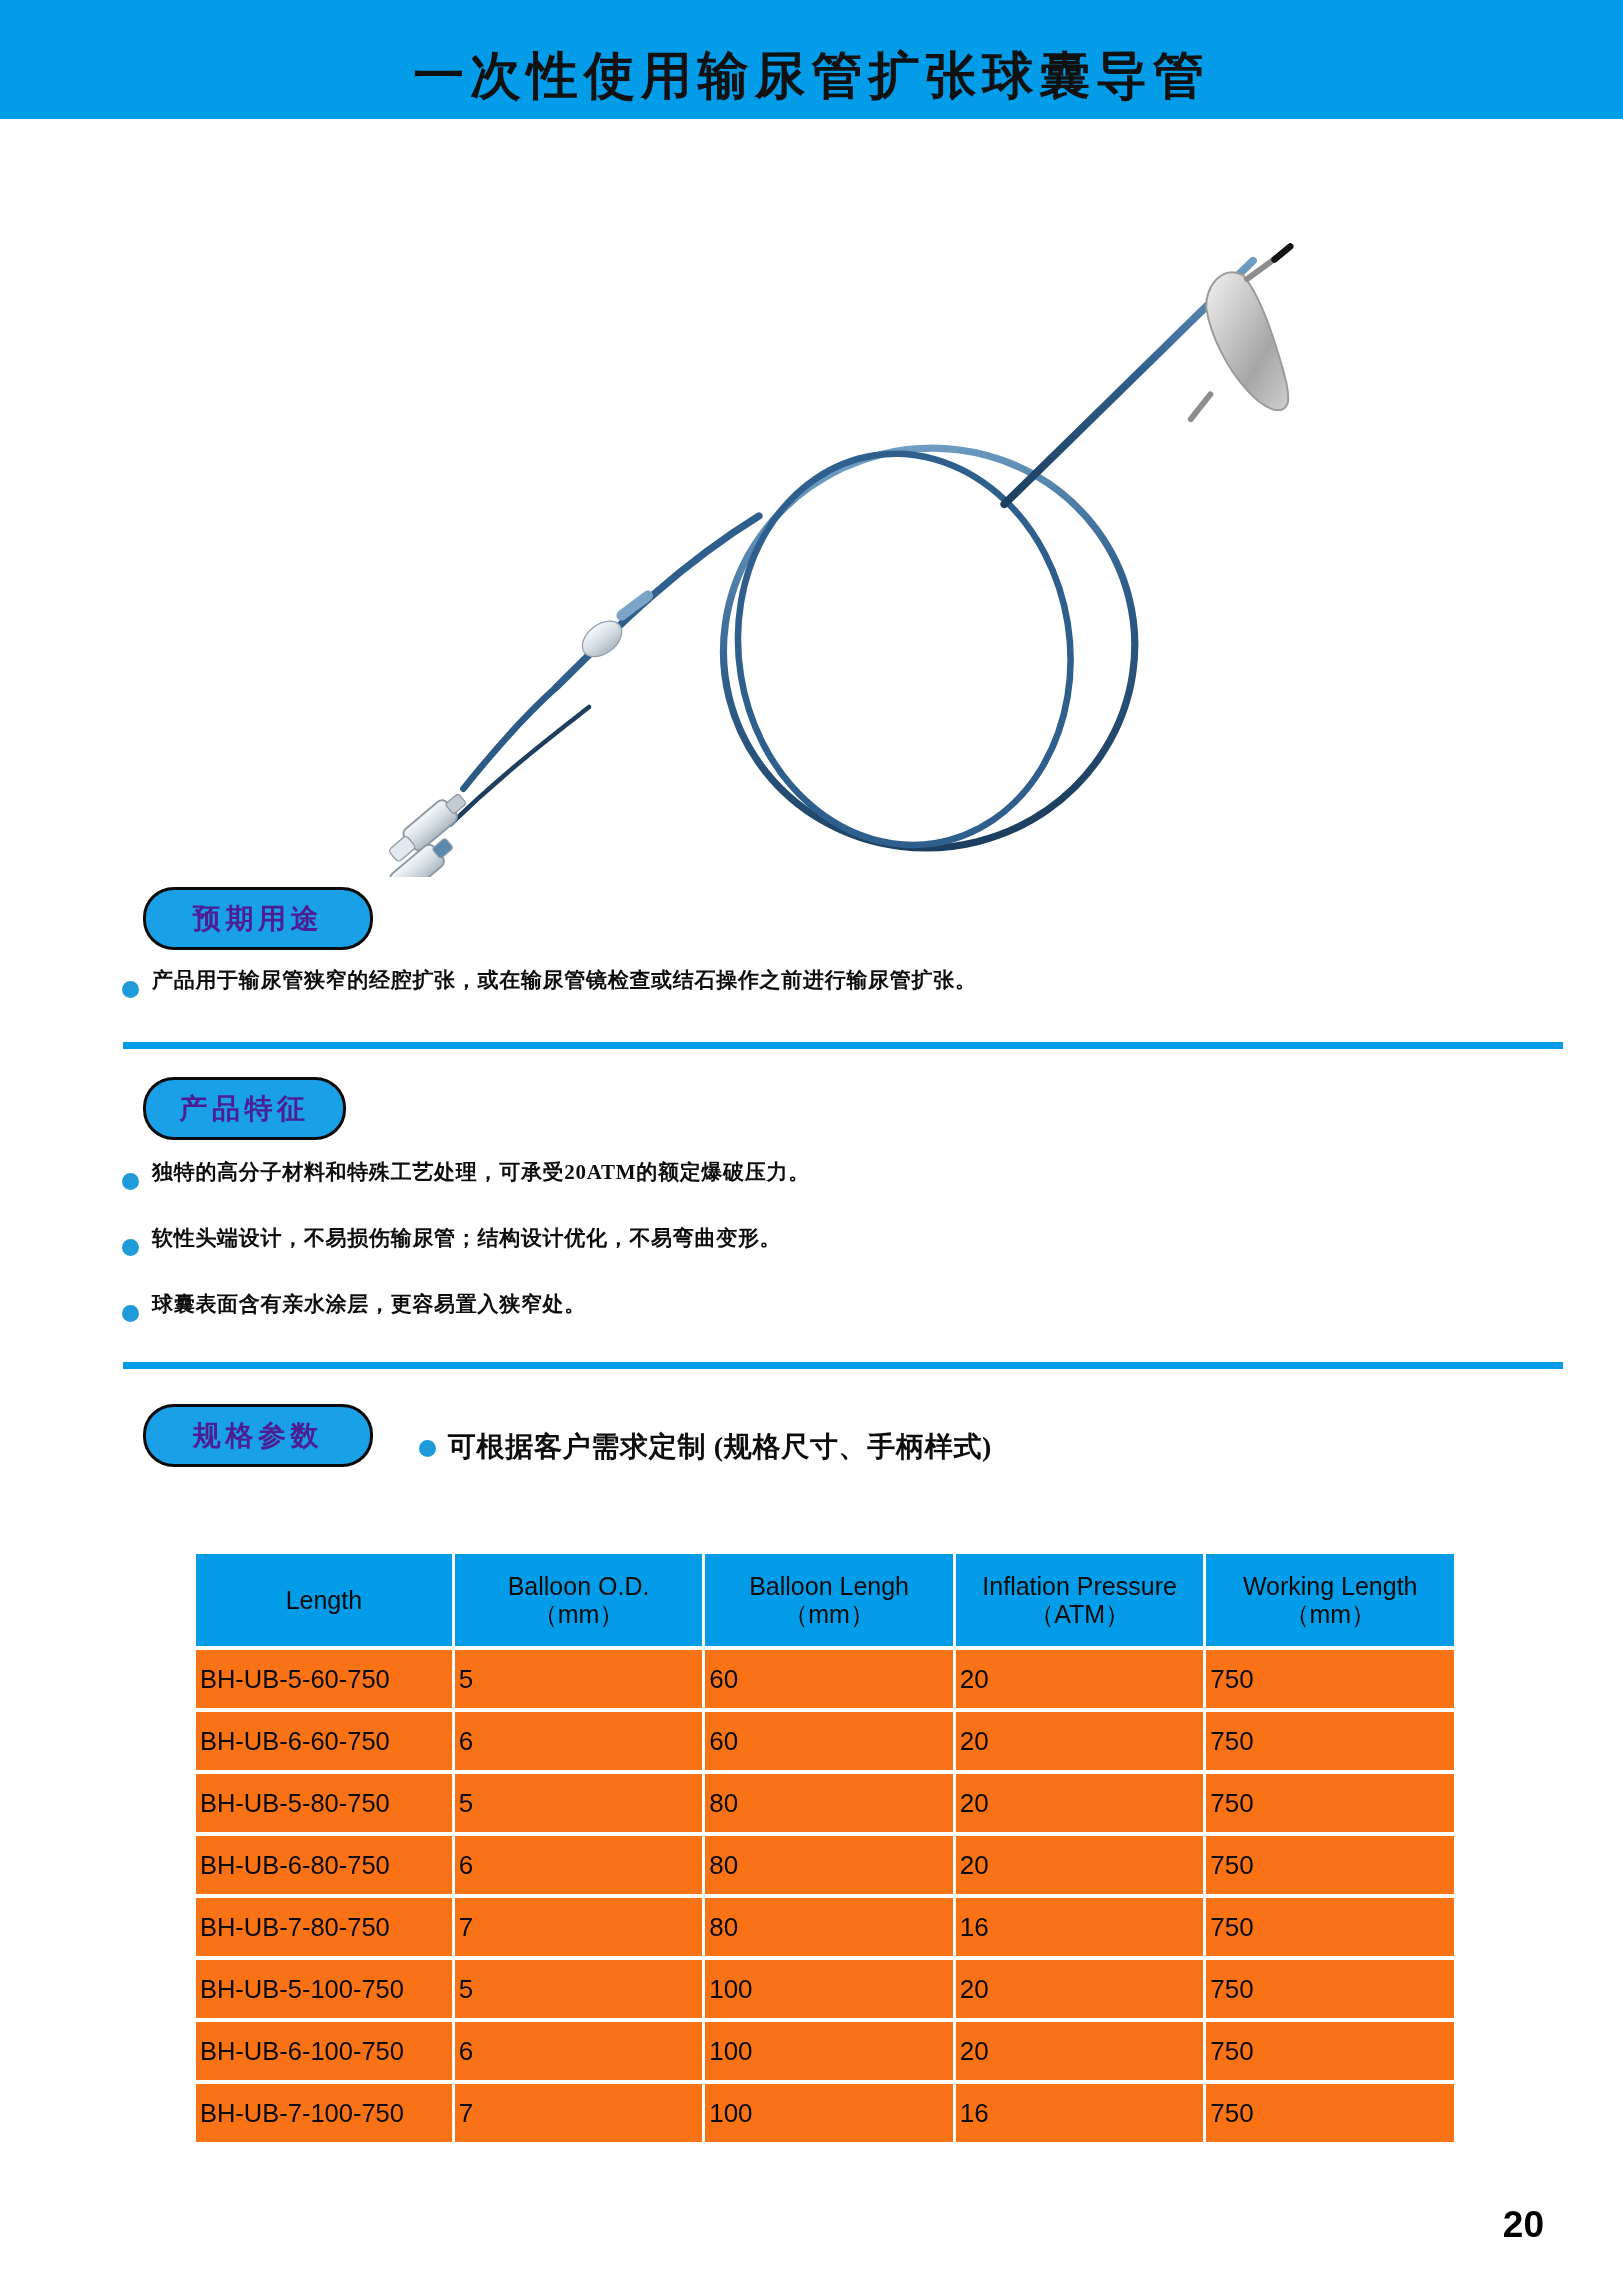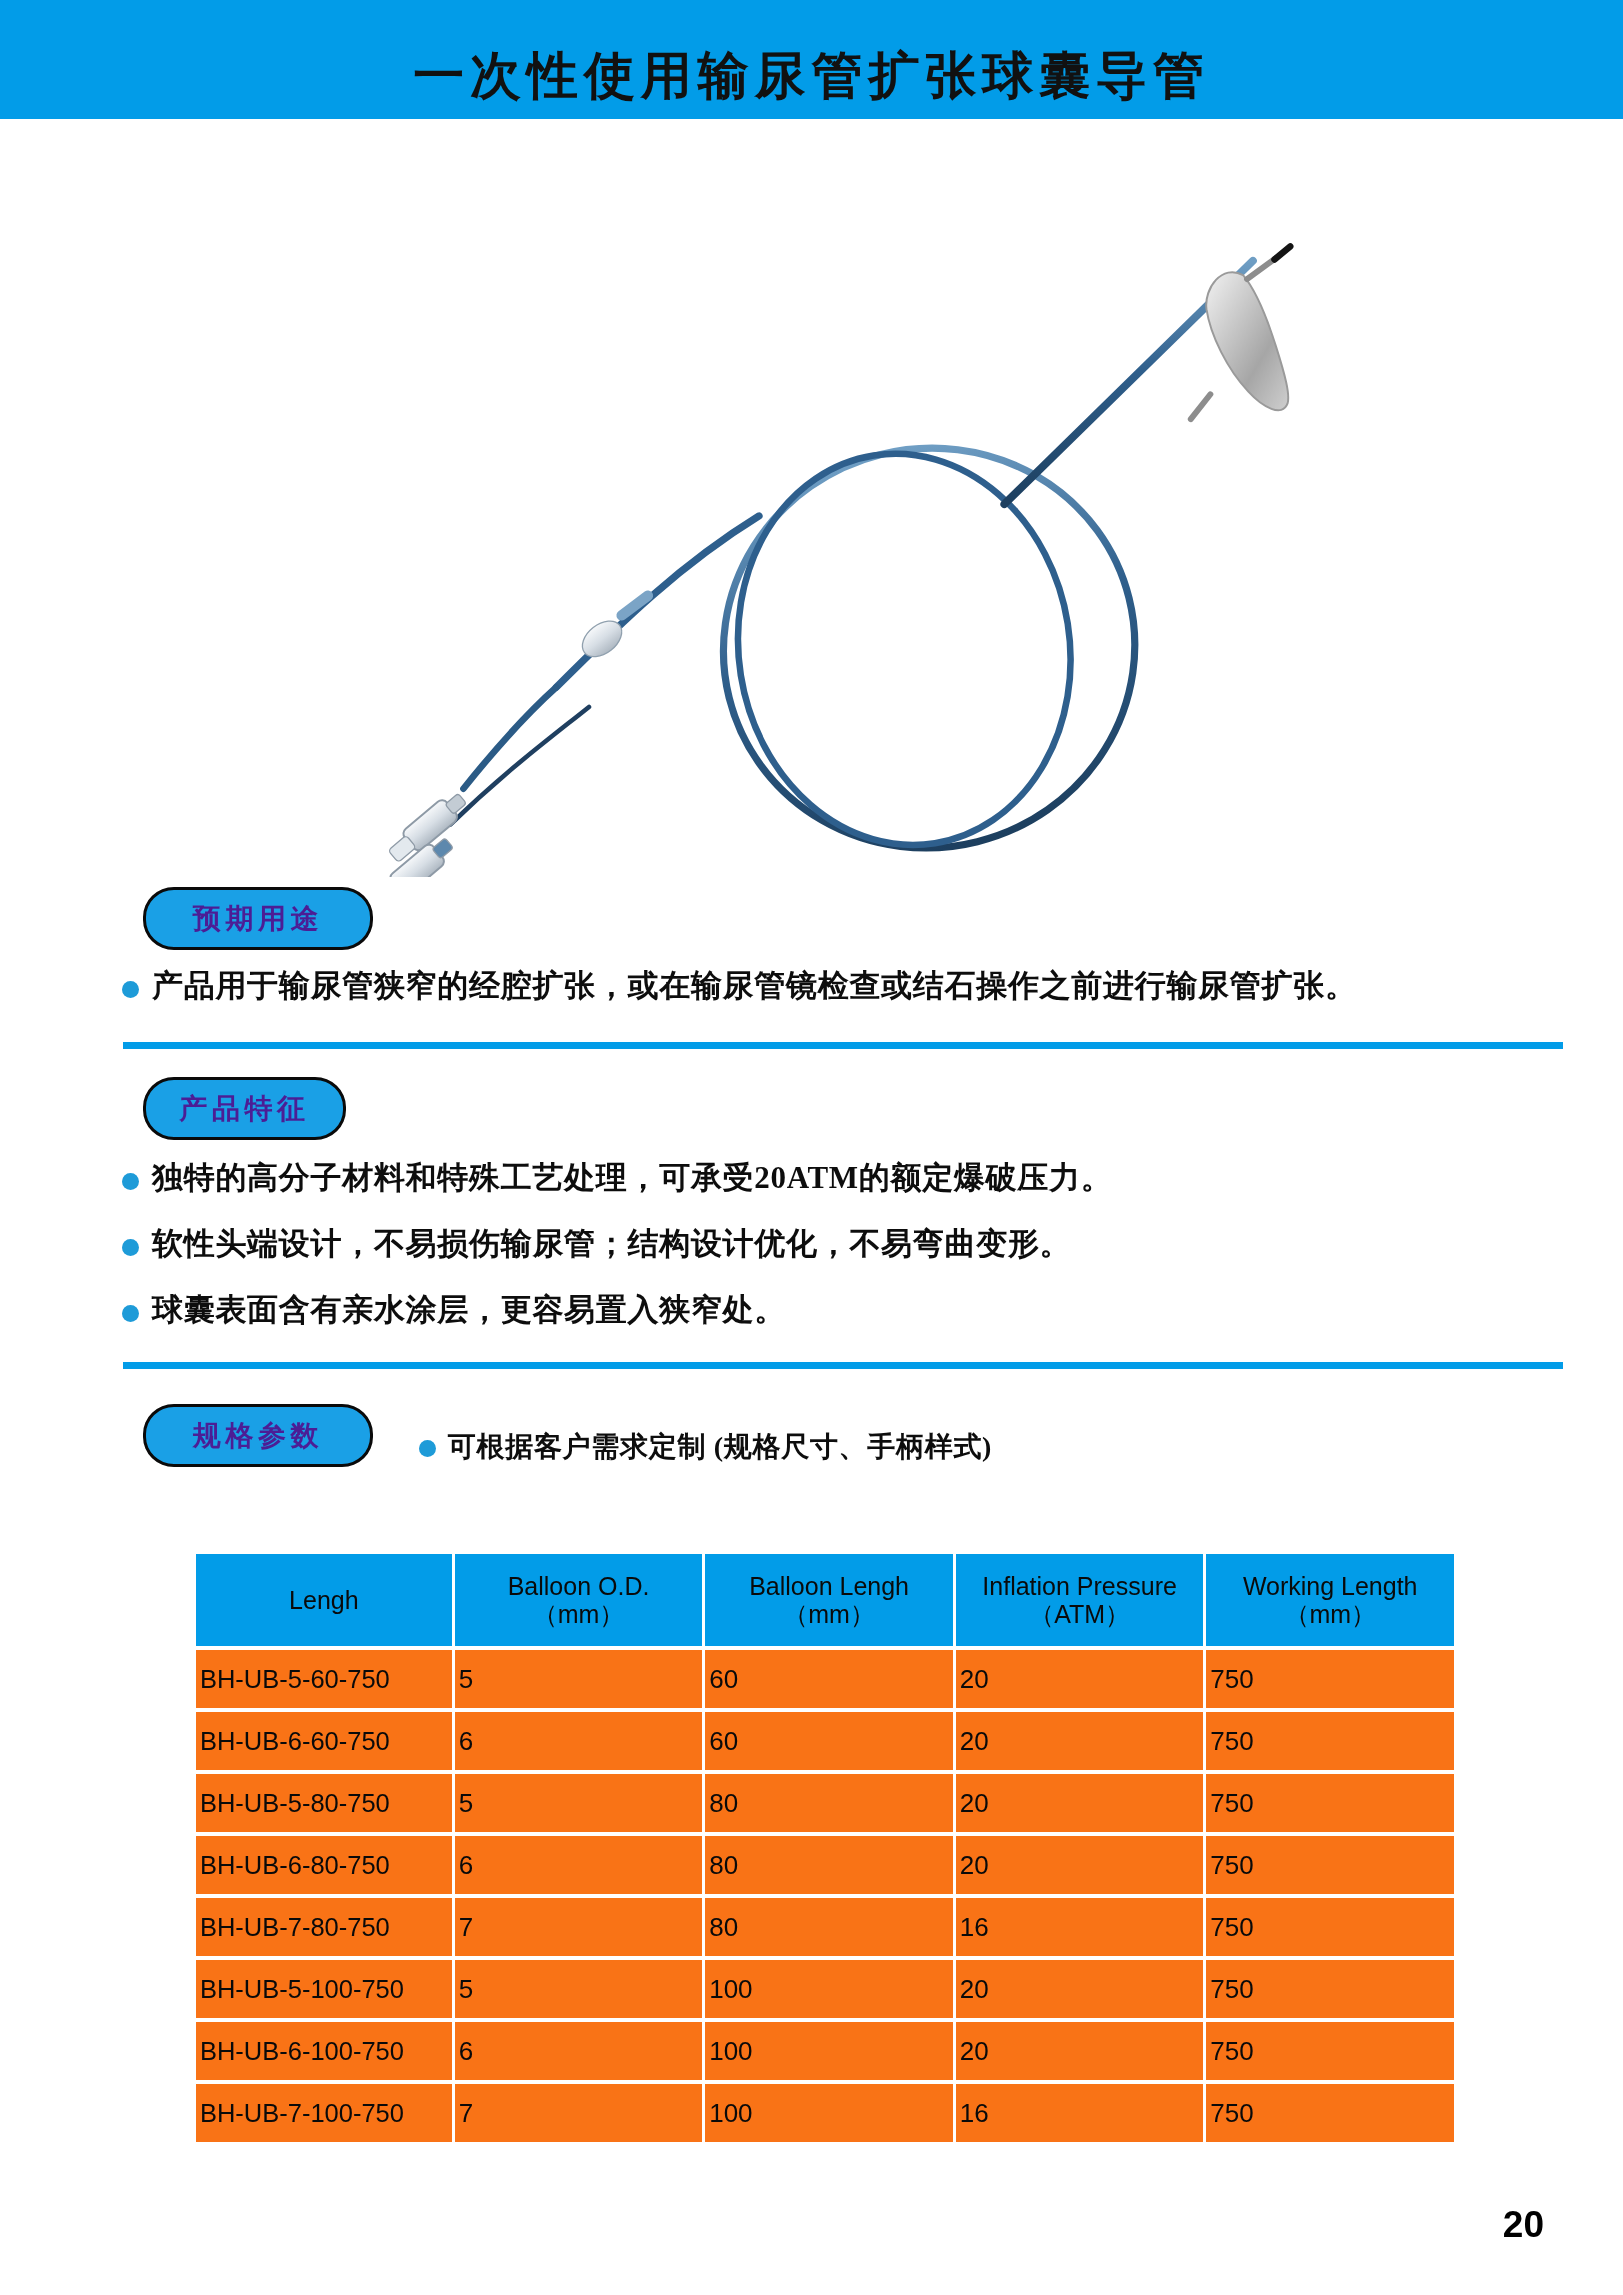--- a/index.html
+++ b/index.html
@@ -94,21 +94,21 @@
     flex: 0 0 auto;
     width: 17px;
     height: 17px;
     border-radius: 50%;
     background: #1e9bd8;
     margin-top: 14.4px;
     margin-right: 13px;
   }
   .bullet-text {
     font-family: "Liberation Serif", "DejaVu Serif", serif;
-    font-size: 31px;
+    font-size: 21px;
     font-weight: 700;
     line-height: 1.25;
     color: #0d0d0d;
     letter-spacing: 0.7px;
     white-space: nowrap;
   }
   .bullet-intended { left: 122px; top: 967px; }
   .feat-1 { left: 122px; top: 1159px; }
   .feat-2 { left: 122px; top: 1225px; }
   .feat-3 { left: 122px; top: 1291px; }
@@ -286,21 +286,21 @@
   <colgroup>
     <col class="col-model">
       <col class="col-od">
       <col class="col-len">
       <col class="col-pres">
       <col class="col-work">
   </colgroup>
   <thead>
     <tr>
       <th>
-        <span>Lengh</span>
+        <span>Length</span>
       </th>
       <th>
         <span>Balloon O.D.</span><br>
         <span>（mm）</span>
       </th>
       <th>
         <span>Balloon Lengh</span><br>
         <span>（mm）</span>
       </th>
       <th>

